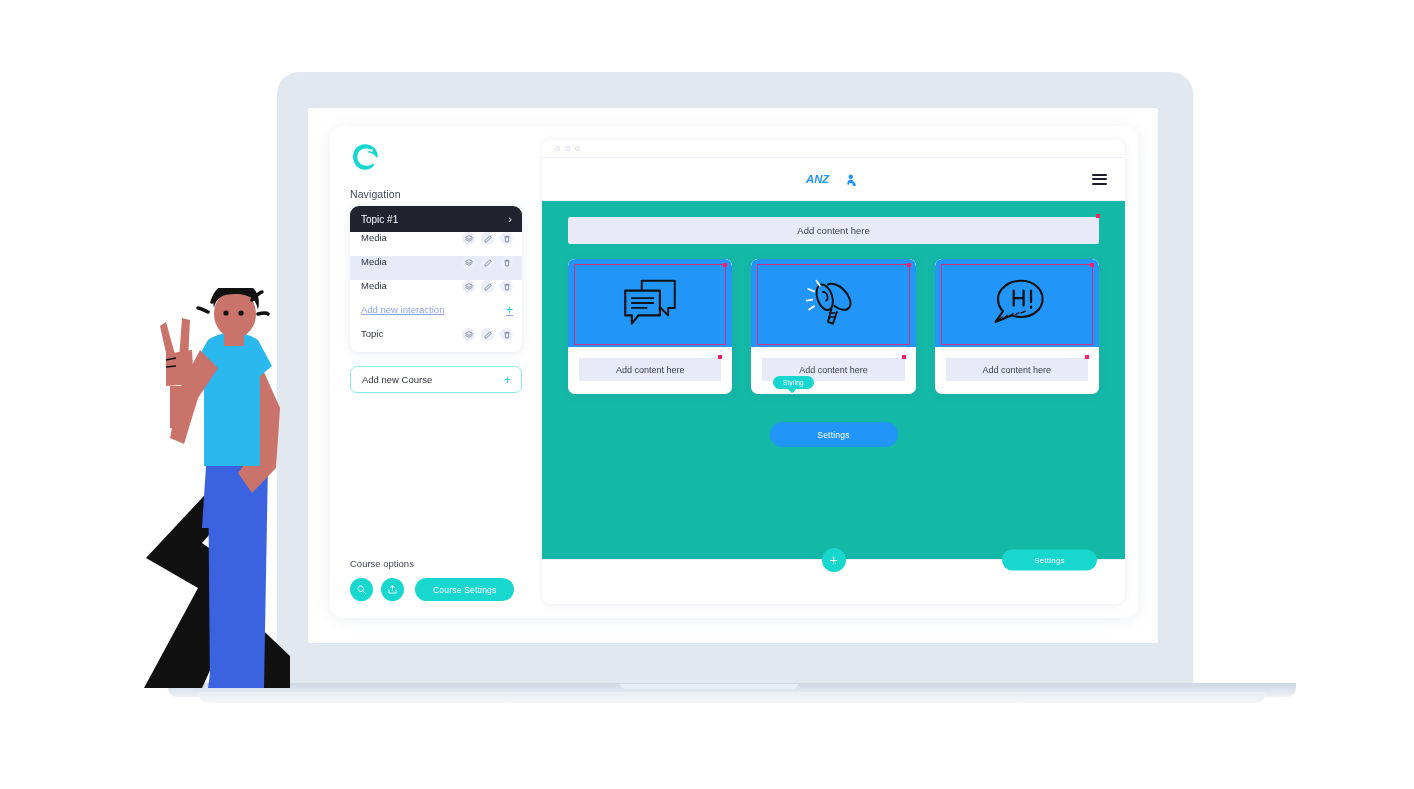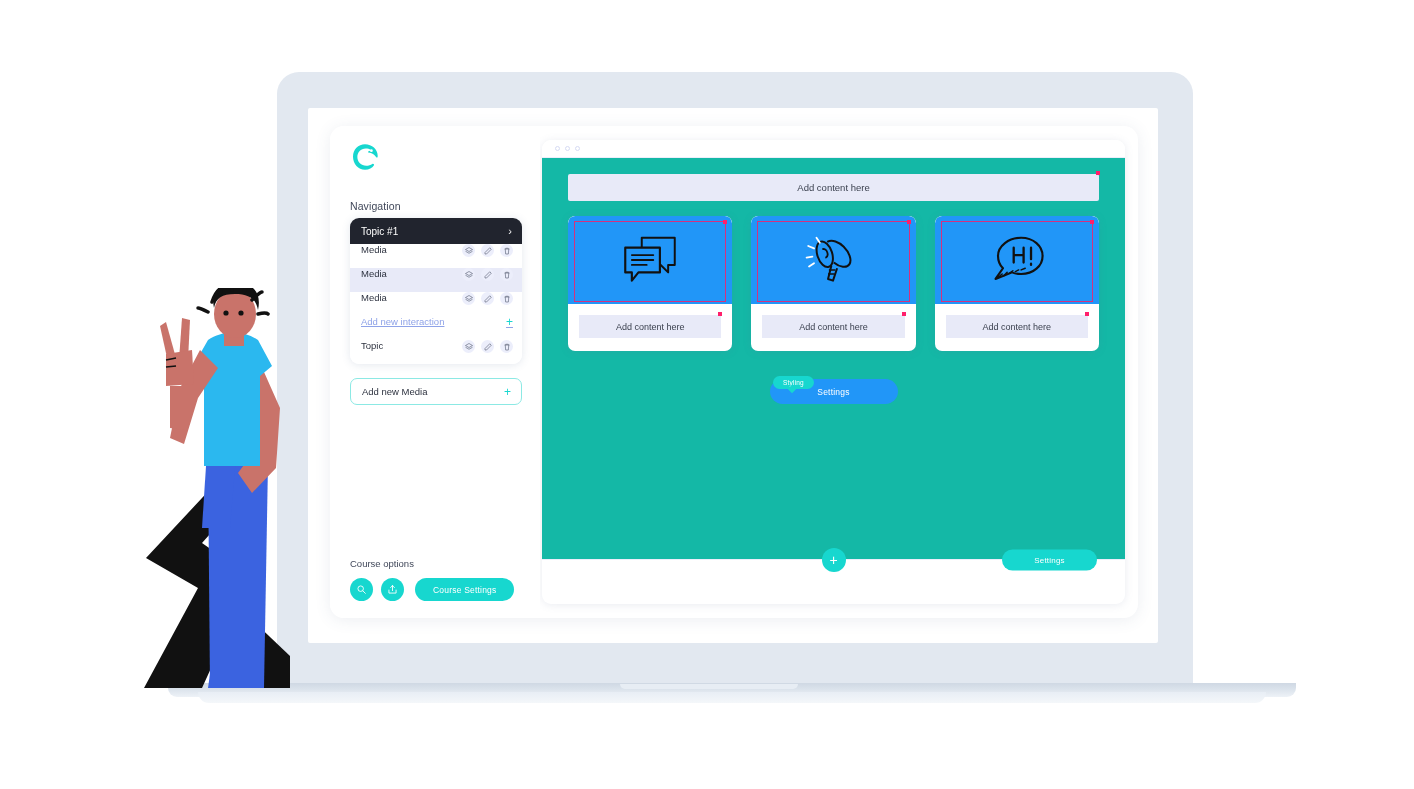--- a/index.html
+++ b/index.html
@@ -55,21 +55,21 @@
 
   
   .sidebar {
     width: 210px; padding: 16px 18px 0 20px;
     position: relative;
     background: #fff;
     flex: 0 0 210px;
   }
   .brand-logo { width: 30px; height: 30px; display:block; }
   .nav-label {
-    margin-top: 28px; font-size: 10.5px; color: #41485a;
+    margin-top: 16px; font-size: 10.5px; color: #41485a;
     letter-spacing: .1px;
   }
 
   .topic-card {
     margin-top: 6px;
     border-radius: 9px;
     background: #fff;
     box-shadow: 0 1px 8px rgba(90,110,150,.16);
     overflow: hidden;
   }
@@ -342,21 +342,21 @@
             <span class="ico-btn">
                 <svg viewBox="0 0 16 16">
                   <path d="M3 4h10M5.5 4V2.5h5V4M4.5 4l.8 10h5.4l.8-10" fill="none" stroke="#5d6478" stroke-width="1.3"></path>
                 </svg>
               </span>
           </span>
         </div>
       </div>
 
       <div class="add-topic">
-        <span>Add new Media</span>
+        <span>Add new Course</span>
         <span class="plus">+</span>
       </div>
 
       <div class="course-options">
         <div class="co-title">Course options</div>
         <div class="co-row">
           <span class="circle-btn">
             <svg viewBox="0 0 20 20">
                 <circle cx="8.5" cy="8.5" r="5" fill="none" stroke="#fff" stroke-width="1.6"></circle>
                 <path d="M12.5 12.5L17 17" stroke="#fff" stroke-width="1.6" stroke-linecap="round"></path>
@@ -376,20 +376,35 @@
     </div>
 
     <div class="preview">
 
       <div class="brow-bar">
         <span class="brow-dot"></span>
         <span class="brow-dot"></span>
         <span class="brow-dot"></span>
       </div>
 
+      <div class="site-head">
+        <span class="anz-logo">
+          <svg viewBox="0 0 96 30">
+            <text x="0" y="22" font-family="Liberation Sans, sans-serif" font-size="20" font-weight="bold" font-style="italic" fill="#2196f8">ANZ</text>
+            <path d="M73 22c0-4.5 3-7 6-7s6 2.5 6 7c0 1.3-.6 2.4-1.6 3-1-2.5-2.5-3.8-4.4-3.8s-3.4 1.3-4.4 3.8c-1-.6-1.6-1.7-1.6-3z" fill="#2196f8"></path>
+            <circle cx="79" cy="10" r="4" fill="#2196f8"></circle>
+            <path d="M86 20c1.6 1.5 2 4 1.4 6.4-2.4.3-4.6-.6-5.8-2.2L86 20z" fill="#2196f8"></path>
+          </svg>
+        </span>
+        <span class="burger">
+          <span></span>
+            <span></span>
+            <span></span>
+        </span>
+      </div>
 
       <div class="site-body">
 
         <div class="ph-bar">
           <span>Add content here</span>
           <span class="handle"></span>
         </div>
 
         <div class="cards">
 

